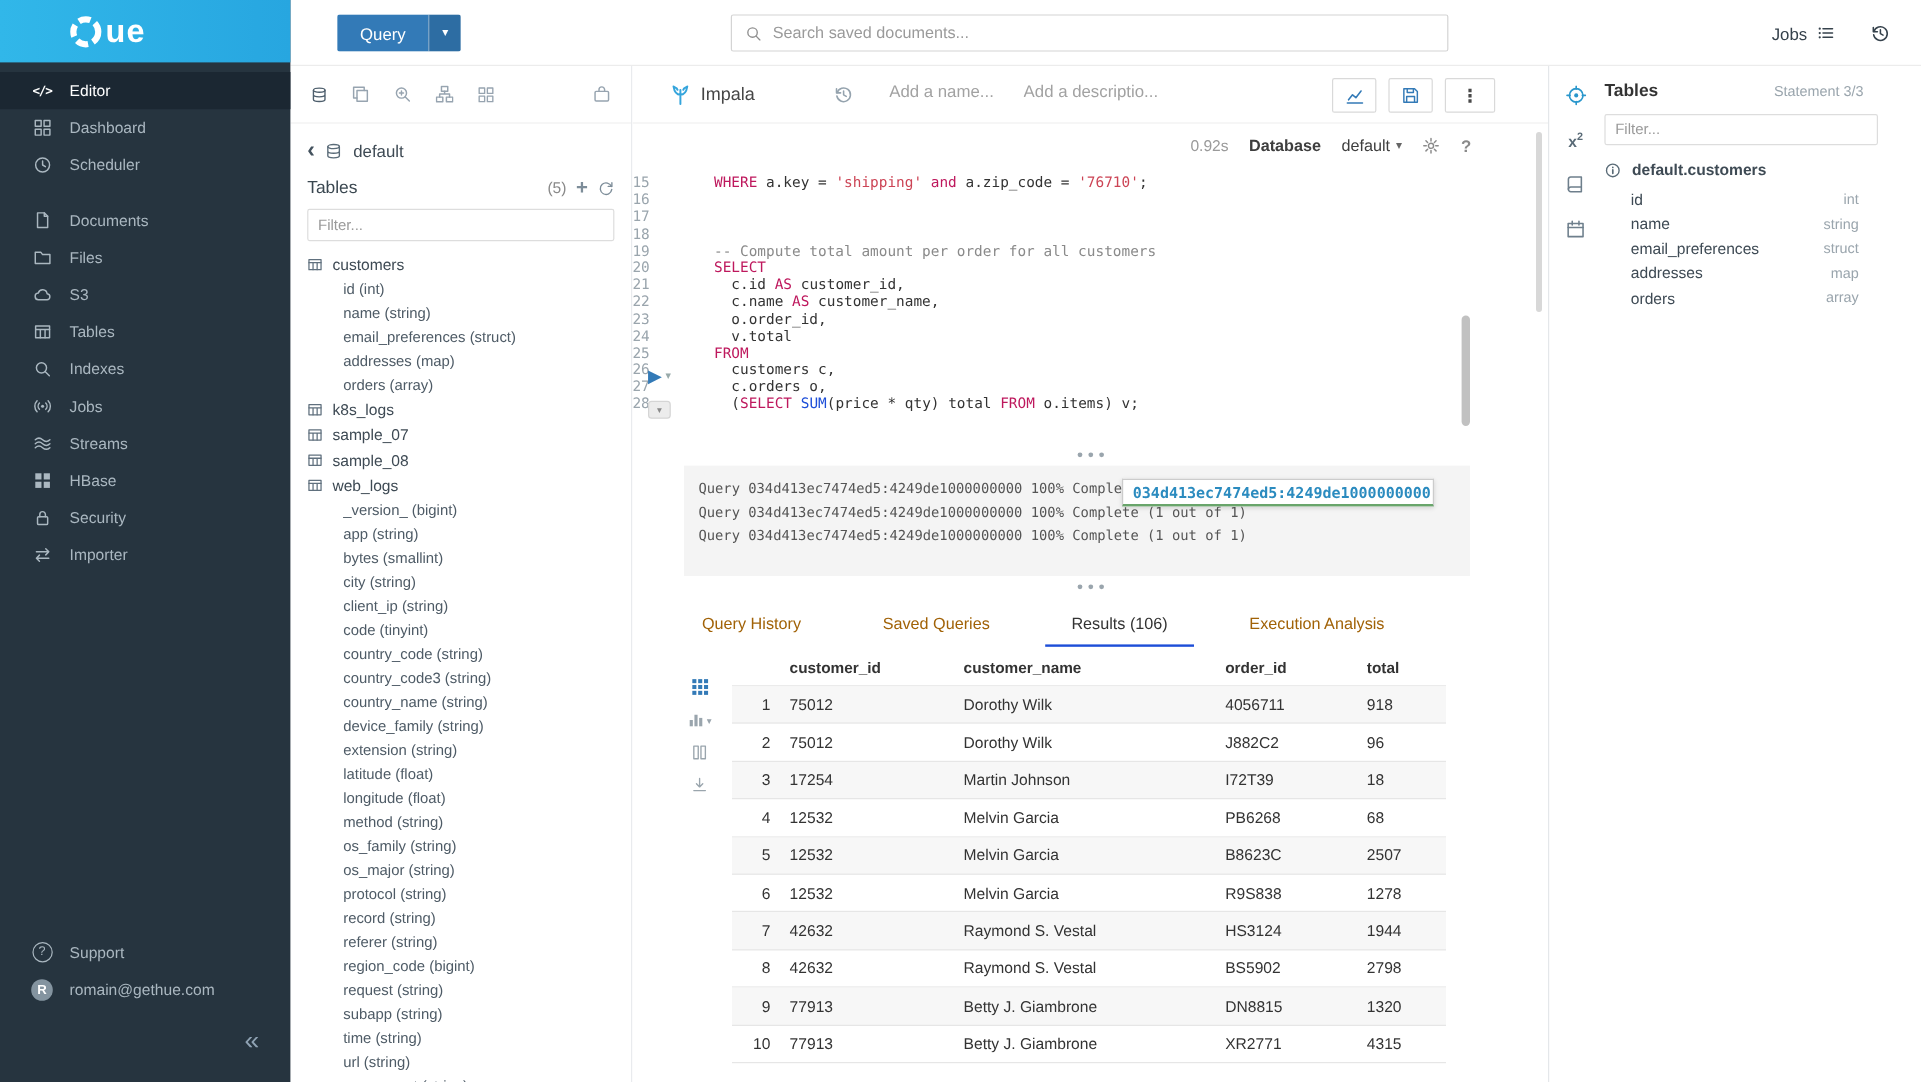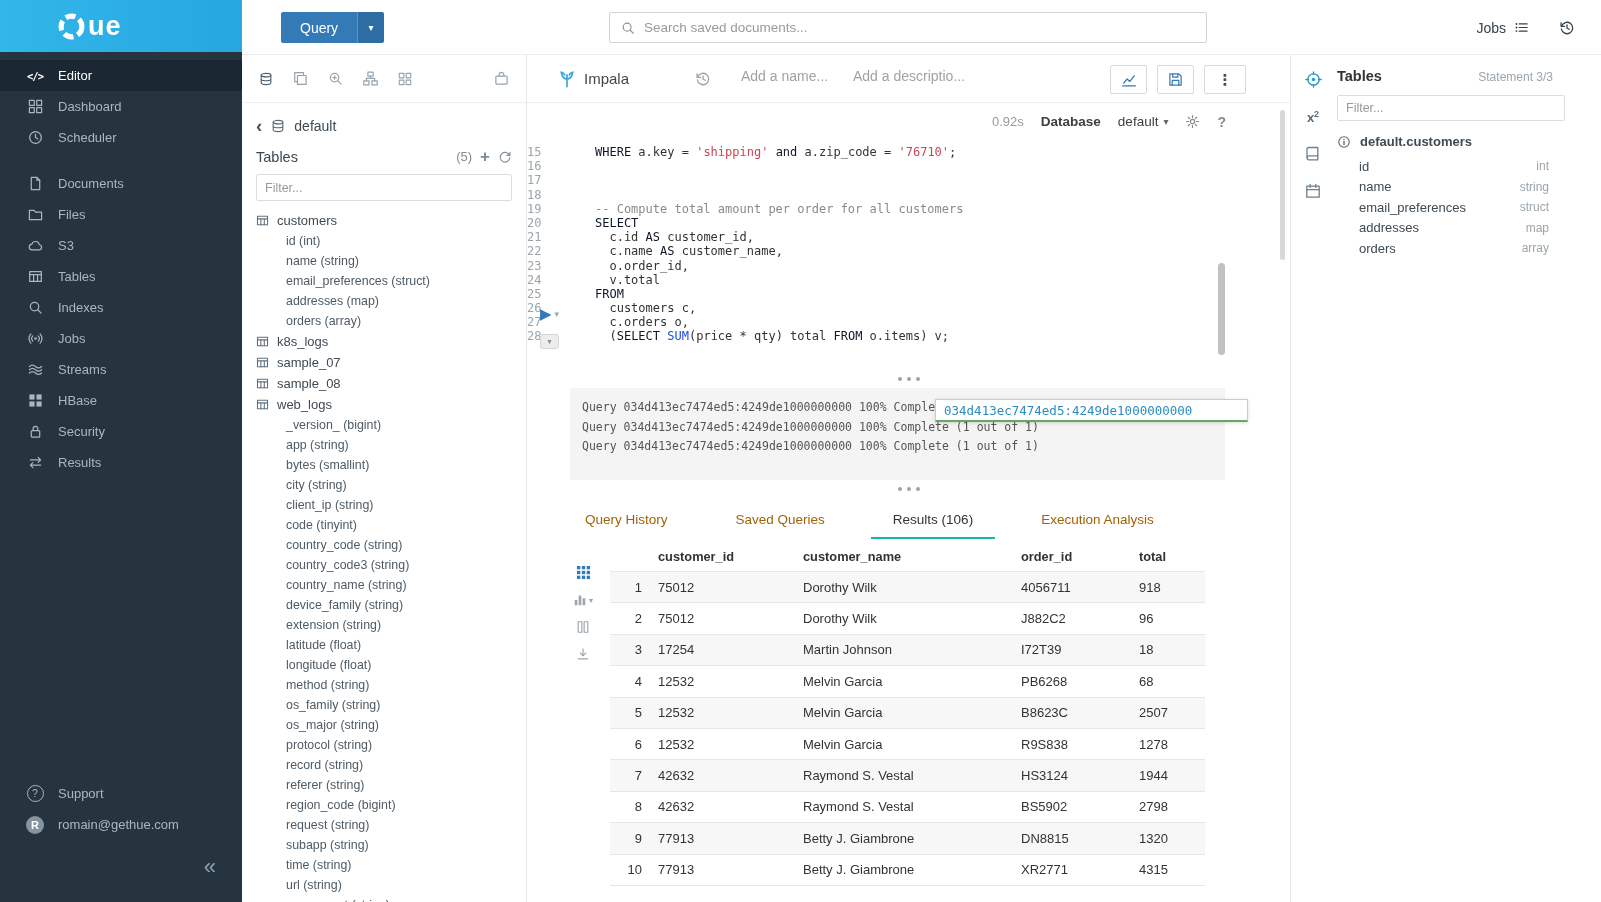--- a/index.html
+++ b/index.html
@@ -75,44 +75,44 @@
   .db-select{display:flex;align-items:center;gap:5px;color:#3e3e3e;font-size:13.5px;cursor:pointer;}
   .db-select .caret{font-size:10px;color:#666;}
   .sub-ico{color:#8a8a8a;display:inline-flex;cursor:pointer;}
   .sub-q{color:#8a8a8a;font-size:14px;font-weight:bold;cursor:pointer;}
 
   .code-area{position:absolute;top:85px;left:0;right:0;height:240px;font-family:"DejaVu Sans Mono",monospace;font-size:12px;line-height:14.2px;}
   #gutter{position:absolute;left:0;top:5px;width:62px;text-align:left;color:#9aa5ad;}
   .gut-num{height:14.2px;}
   #codelines{position:absolute;left:68px;top:5px;right:24px;white-space:pre;color:#333;}
   .code-line{height:14.2px;}
-  .tok-k{color:#0f172a;}
+  .tok-k{color:#be185d;}
   .tok-s{color:#cc4455;}
   .tok-c{color:#8a8a8a;}
   .tok-f{color:#1d4ed8;}
   .tok-p{color:#333;}
   .play-btn{position:absolute;left:13px;top:251px;display:flex;align-items:center;gap:3px;cursor:pointer;}
   .play-tri{color:#337ab7;font-size:15px;line-height:1;}
   .play-caret{color:#9aa;font-size:9px;}
   .mini-toggle{position:absolute;left:13px;top:279px;width:19px;height:15px;background:#ececec;border:1px solid #d5d5d5;border-radius:3px;display:flex;align-items:center;justify-content:center;color:#8a8a8a;font-size:8px;cursor:pointer;}
   .code-scroll{position:absolute;right:65px;top:208px;width:7px;height:92px;background:#c1c1c1;border-radius:4px;cursor:pointer;}
   .main-scroll{position:absolute;right:5px;top:55px;width:5px;height:150px;background:#d8d8d8;border-radius:3px;cursor:pointer;}
 
   .splitter{position:absolute;left:0;right:0;height:8px;display:flex;align-items:center;justify-content:center;cursor:row-resize;}
   .splitter.s1{top:320px;}
   .splitter.s2{top:430px;}
   .dots{width:4px;height:4px;border-radius:50%;background:#9aa5ad;box-shadow:9px 0 #9aa5ad,-9px 0 #9aa5ad;}
 
   .log-panel{position:absolute;top:333px;left:43px;width:655px;height:92px;background:#f4f4f4;padding:10px 12px;font-family:"DejaVu Sans Mono",monospace;font-size:11.5px;color:#555;overflow:hidden;}
   .log-line{line-height:19.5px;white-space:pre;}
-  .job-tooltip{position:absolute;top:344px;left:408px;width:313px;height:23px;background:#fff;border:1px solid #ccc;border-bottom:2px solid #69a56b;display:flex;align-items:center;padding:0 8px;font-family:"DejaVu Sans Mono",monospace;font-size:12.5px;color:#2b8bbf;box-shadow:0 1px 4px rgba(0,0,0,.14);z-index:5;cursor:pointer;}
+  .job-tooltip{position:absolute;top:344px;left:408px;width:260px;height:23px;background:#fff;border:1px solid #ccc;border-bottom:2px solid #69a56b;display:flex;align-items:center;padding:0 8px;font-family:"DejaVu Sans Mono",monospace;font-size:12.5px;color:#2b8bbf;box-shadow:0 1px 4px rgba(0,0,0,.14);z-index:5;cursor:pointer;font-weight:bold;}
 
   .tabs{position:absolute;top:443px;left:0;right:0;height:41px;display:flex;align-items:flex-end;padding-left:36px;}
   .tab{padding:0 22px 12px;margin-right:24px;font-size:13.5px;color:#a16207;cursor:pointer;white-space:nowrap;}
-  .tab.active{color:#333;border-bottom:2px solid #14b8a6;padding-bottom:10px;}
+  .tab.active{color:#333;border-bottom:2px solid #1d4ed8;padding-bottom:10px;}
 
   .res-rail{position:absolute;left:43px;top:510px;width:26px;display:flex;flex-direction:column;gap:13px;align-items:center;color:#9aa5ad;}
   .res-rail .r-grid{color:#337ab7;}
   .rail-item{display:flex;align-items:center;gap:2px;cursor:pointer;}
   .rail-caret{font-size:8px;color:#9aa5ad;}
 
   .results{position:absolute;left:83px;top:487px;right:85px;}
   .res-head{display:flex;height:30px;align-items:center;font-weight:bold;font-size:12.8px;color:#333;border-bottom:1px solid #e6e6e6;}
   .res-row{display:flex;height:31.4px;align-items:center;font-size:13px;color:#333;border-bottom:1px solid #e6e6e6;cursor:default;}
   #res-body .res-row:nth-child(odd){background:#f7f7f7;}
@@ -262,21 +262,21 @@
             </svg>
           </span>
           <span class="nav-label">Security</span>
         </div>
         <div class="nav-item">
           <span class="nav-ico">
             <svg viewBox="0 0 16 16" width="15" height="15" fill="none" stroke="currentColor" stroke-width="1.3" stroke-linecap="round" stroke-linejoin="round">
               <path d="M2.5 5.2h11M10.8 2.5l2.7 2.7-2.7 2.7M13.5 10.8h-11M5.2 8.1L2.5 10.8l2.7 2.7"></path>
             </svg>
           </span>
-          <span class="nav-label">Results</span>
+          <span class="nav-label">Importer</span>
         </div>
       </nav>
     <div class="nav-footer">
       <div class="nav-item">
         <span class="nav-ico">
             <span class="ring">?</span>
           </span>
         <span class="nav-label">Support</span>
       </div>
       <div class="nav-item">

